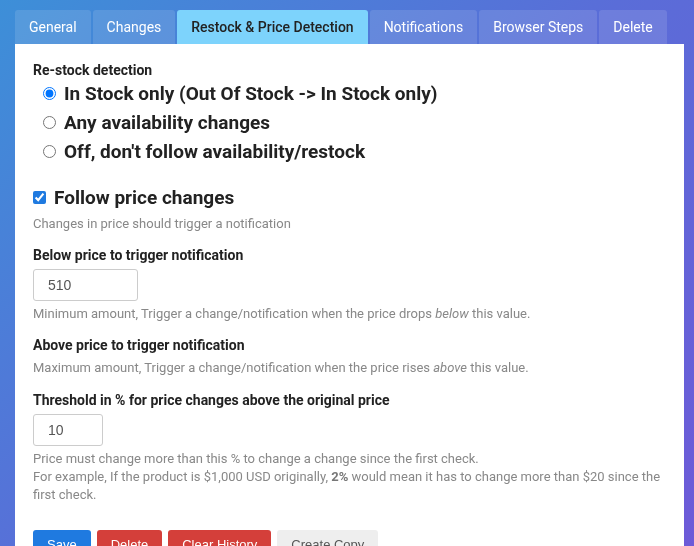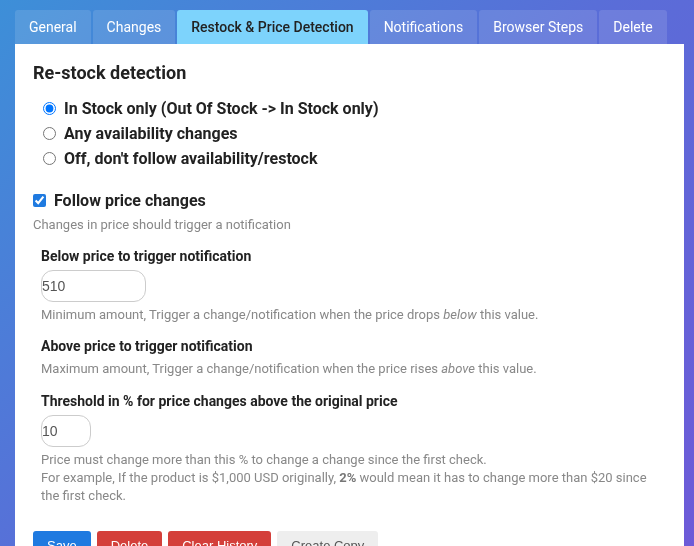--- a/index.html
+++ b/index.html
@@ -31,64 +31,64 @@
     background: #7dd3fc;
     color: #222;
     font-weight: 500;
   }
   .panel {
     background: #fff;
     padding: 18px 18px 22px 18px;
     min-height: 490px;
   }
   .section-title {
-    font-size: 18px;
+    font-size: 14px;
     font-weight: 700;
     color: #222;
-    margin-bottom: 16px;
+    margin-bottom: 4px;
   }
   .radio-row, .check-row {
     display: flex;
     align-items: center;
     gap: 8px;
     margin-bottom: 6px;
     margin-left: 10px;
   }
   .check-row { margin-left: 0; margin-top: 23px; }
   .radio-row label, .check-row label {
-    font-size: 16px;
+    font-size: 19px;
     font-weight: 700;
     color: #222;
   }
   .helper {
     font-size: 13px;
     color: #888;
     margin-bottom: 14px;
     line-height: 1.4;
   }
   .helper .em { font-style: italic; }
   .helper .bold { font-weight: 700; color: #777; }
-  .field-group { margin-bottom: 14px; margin-left: 8px; }
+  .field-group { margin-bottom: 14px; }
   .field-label {
     font-size: 14px;
     font-weight: 700;
     color: #222;
     display: block;
     margin-bottom: 6px;
   }
   .num-input {
     width: 105px;
-    padding: 7px 0;
+    padding: 7px 14px;
     border: 1px solid #ccc;
-    border-radius: 12px;
+    border-radius: 3px;
     font-size: 14px;
     color: #555;
     margin-bottom: 4px;
   }
-  .num-input.sm { width: 50px; }
+  .num-input.sm { width: 70px; }
   .num-input::placeholder { color: #999; }
   .actions {
     display: flex;
     gap: 6px;
     margin-top: 26px;
   }
   .btn {
     padding: 7px 14px;
     font-size: 13px;
     border: none;

